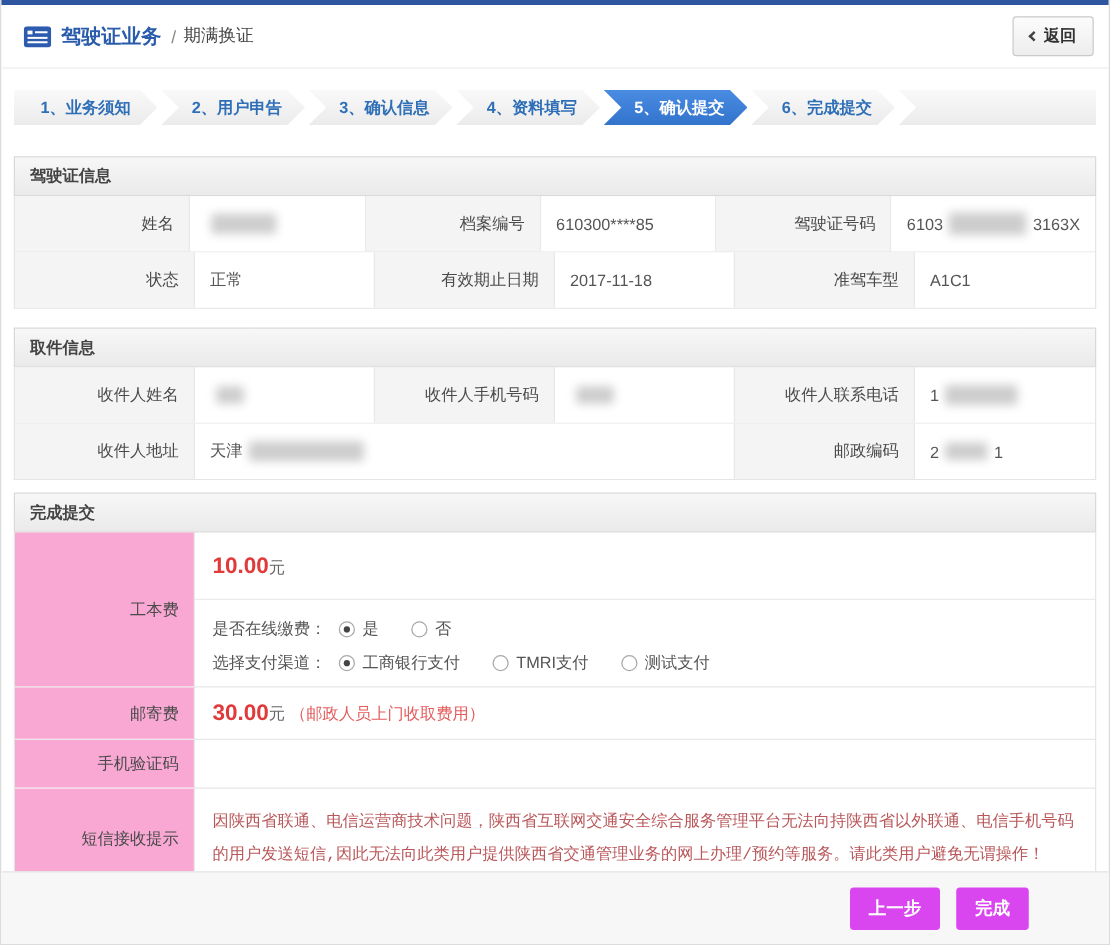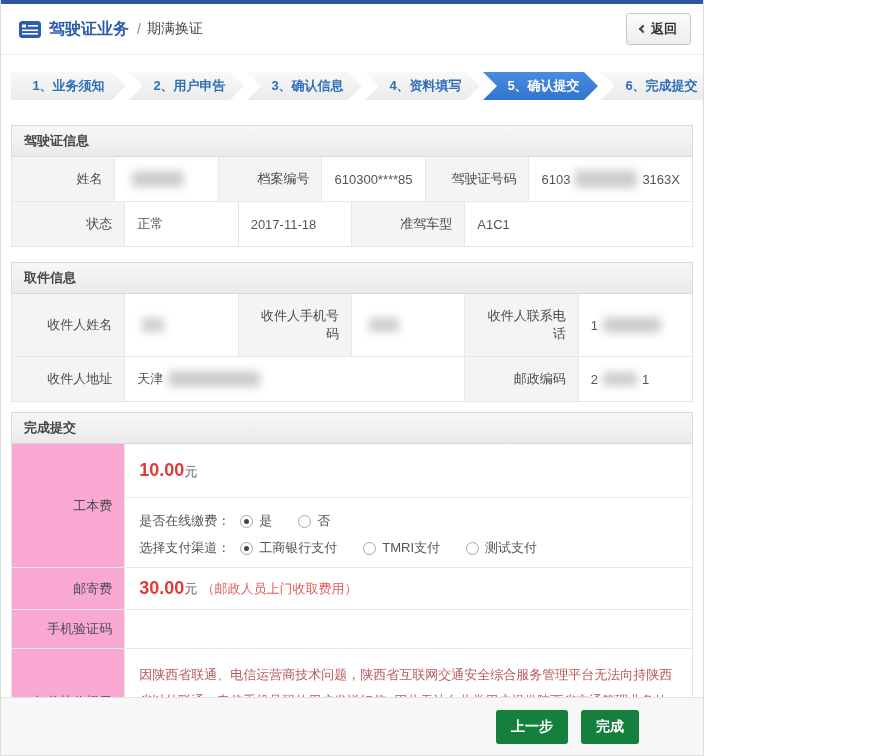--- a/index.html
+++ b/index.html
@@ -1,18 +1,18 @@
 <!DOCTYPE html>
 <html><head>
 <meta charset="utf-8">
 <style>
   * { margin:0; padding:0; box-sizing:border-box; }
   html,body { background:#fff; }
   body { font-family:"Liberation Sans","DejaVu Sans",sans-serif; font-size:13px; color:#555; }
-  .page { width:704px; height:756px; position:relative; border:1px solid #dcdcdc; border-top:none; background:#fff; overflow:hidden; }
+  .page { width:888px; height:756px; position:relative; border:1px solid #dcdcdc; border-top:none; background:#fff; overflow:hidden; }
 
   
   .topbar { height:4px; background:#2e55a0; }
 
   
   .header { height:51px; display:flex; align-items:center; padding:0 12px 0 18px; border-bottom:1px solid #eee; }
   .header .doc-icon { width:22px; height:17px; margin-right:8px; }
   .title-main { color:#2b5cab; font-size:16px; font-weight:bold; }
   .title-sep { color:#888; font-size:14px; margin:0 6px 0 8px; }
   .title-sub { color:#444; font-size:14px; }
@@ -61,21 +61,21 @@
   .radio { width:13px; height:13px; border:1px solid #a8a8a8; border-radius:50%; background:#fff; display:inline-block; position:relative; margin-right:6px; flex:none; }
   .radio.checked::after { content:""; position:absolute; left:3px; top:3px; width:5px; height:5px; border-radius:50%; background:#444; }
 
   .code-input { width:132px; height:30px; border:1px solid #ccc; border-radius:3px; padding:0 8px; font-size:13px; }
   .code-btn { height:30px; margin-left:10px; padding:0 13px; background:linear-gradient(#fafafa,#e9e9e9); border:1px solid #c5c5c5; border-radius:3px; font-size:13px; font-weight:bold; color:#333; cursor:pointer; }
 
   .sms-tip { color:#b9575a; font-size:13px; line-height:26px; padding:4px 0;font-family:Liberation Mono, monospace; }
 
   
   .footer { position:absolute; left:0; right:0; bottom:0; height:58px; background:#f7f7f7; border-top:1px solid #e3e3e3; display:flex; align-items:center; justify-content:flex-end; padding-right:64px; }
-  .btn-blue { background:#15803d; color:#fff; border:none; border-radius:3px; font-size:14px; font-weight:bold; padding:8px 15px; margin-left:13px; cursor:pointer; }
+  .btn-blue { background:#d946ef; color:#fff; border:none; border-radius:3px; font-size:14px; font-weight:bold; padding:8px 15px; margin-left:13px; cursor:pointer; }
 </style>
 </head>
 <body>
 
 <div class="page">
   <div class="topbar"></div>
 
   <div class="header">
     <svg class="doc-icon" viewBox="0 0 22 17">
       <rect x="0.5" y="0.5" width="21" height="16" rx="2.5" fill="#2d5cae" stroke="#2d5cae"></rect>
@@ -116,20 +116,21 @@
         <div class="cell label">驾驶证号码</div>
         <div class="cell value">
           <span>6103</span>
           <span class="redact" style="width:62px;height:18px;"></span>
           <span>3163X</span>
         </div>
       </div>
       <div class="row">
         <div class="cell label">状态</div>
         <div class="cell value">正常</div>
+        <div class="cell label">有效期止日期</div>
         <div class="cell value">2017-11-18</div>
         <div class="cell label">准驾车型</div>
         <div class="cell value">A1C1</div>
       </div>
     </div>
   </div>
 
   <div class="section sec2">
     <div class="section-header">取件信息</div>
     <div class="info-table">

